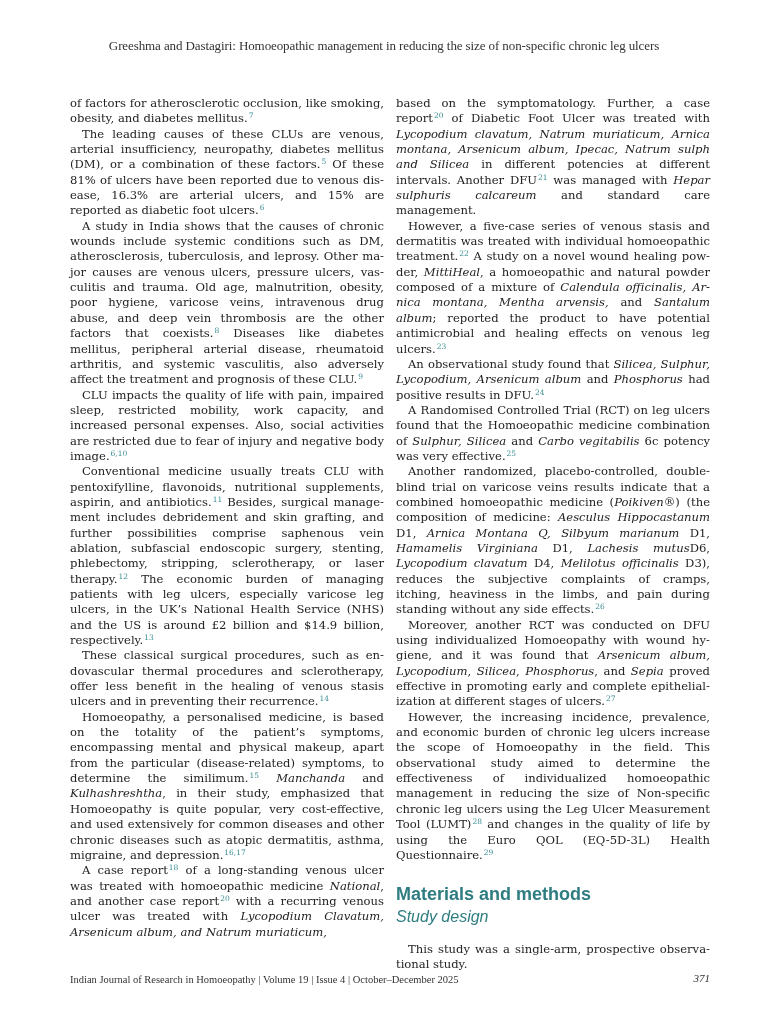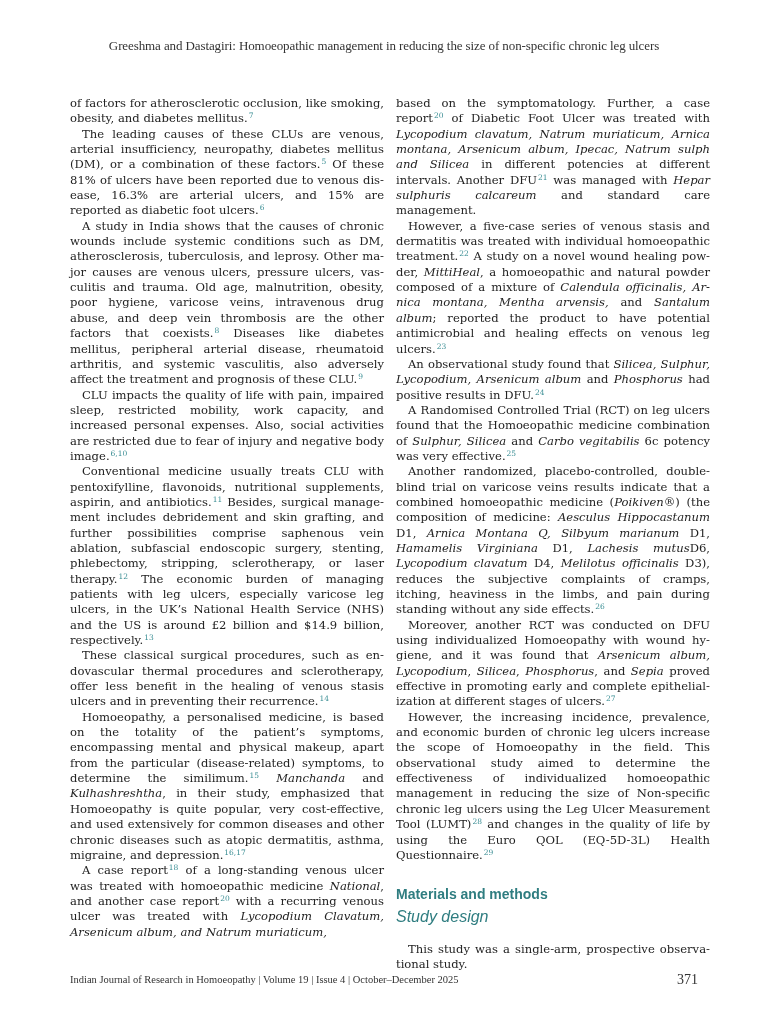--- a/index.html
+++ b/index.html
@@ -9,26 +9,26 @@
          font-family: "Liberation Serif", serif; font-size: 13px; color: #333; letter-spacing: -0.1px; }
   .col { position: absolute; top: 96px; width: 314px; font-size: 11.6px; line-height: 15.35px;
          text-align: justify; hyphens: manual; }
   .col-left { left: 70px; }
   .col-right { left: 396px; }
   .col p { margin: 0; text-indent: 0; }
   .col p.ind { text-indent: 12px; }
   sup { font-size: 7.5px; color: #3b8e94; vertical-align: 4px; line-height: 0; margin-left: 1px; }
   i { }
   .section-heading { font-family: "Liberation Sans", sans-serif; font-weight: bold; color: #2f7d80;
-         font-size: 14px; margin: 24px 0 6px 0; text-align: left; }
+         font-size: 18px; margin: 24px 0 6px 0; text-align: left; }
   .sub-heading { font-family: "Liberation Sans", sans-serif; font-style: italic; color: #2f7d80;
          font-size: 16px; margin: 0 0 18px 0; text-align: left; }
   .footer { position: absolute; top: 966px; left: 70px; width: 640px; font-family: "Liberation Serif", serif;
          font-size: 10.5px; color: #333; margin-top: 8px; }
-  .footer .page-num { position: absolute; right: 12px; top: -2px; font-size: 14px; }
+  .footer .page-num { position: absolute; right: 0; top: -2px; font-size: 11px; font-style: italic; }
 </style>
 </head>
 <body>
 
 <div class="running-head">Greeshma and Dastagiri: Homoeopathic management in reducing the size of non-specific chronic leg ulcers</div>
 
 <div class="col col-left">
   <p><span>of factors for atherosclerotic occlusion, like smoking, obesity, and diabetes mellitus.</span><sup>7</sup></p>
 
   <p class="ind"><span>The leading causes of these CLUs are venous, arterial insufficiency, neuropathy, diabetes mellitus (DM), or a combination of these factors.</span><sup>5</sup><span> Of these 81% of ulcers have been reported due to venous dis­ease, 16.3% are arterial ulcers, and 15% are reported as diabetic foot ulcers.</span><sup>6</sup></p>

